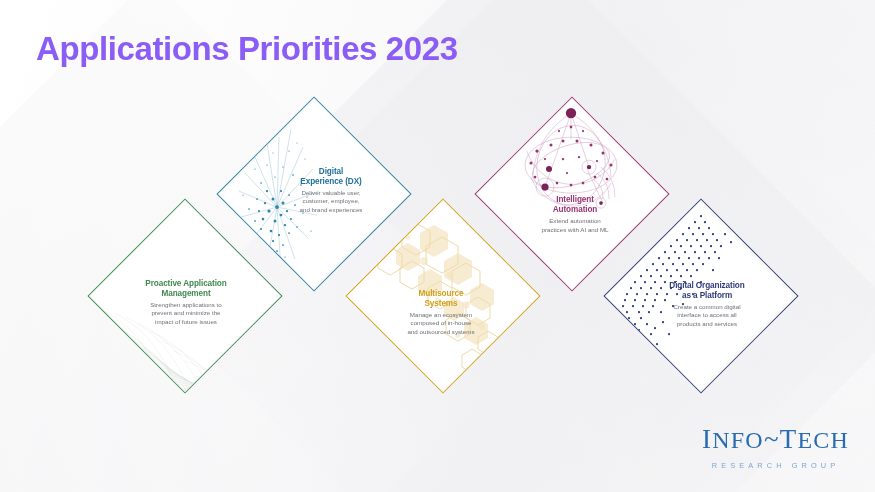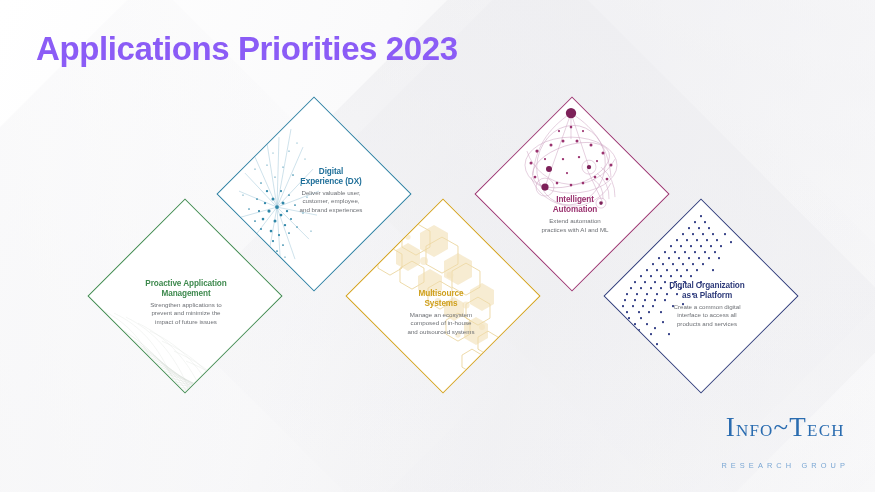--- a/index.html
+++ b/index.html
@@ -111,24 +111,24 @@
 
   
   #logo{
     position:absolute;right:26px;bottom:22px;text-align:center;
   }
   #logo-main{
     font-family:"Liberation Serif", serif;
     font-size:27px;color:#2a6cb0;letter-spacing:1.2px;
     line-height:1;white-space:nowrap;
   }
-  #logo-main .sm{font-size:17px;margin-top:12px;}
+  #logo-main .sm{font-size:24px;margin-top:12px;}
   #logo-sub{
     font-size:7.4px;color:#7ba7d4;letter-spacing:4.1px;
-    margin-top:20px;white-space:nowrap;
+    margin-top:8px;white-space:nowrap;
   }
 </style>
 </head>
 <body>
 
 <div id="slide">
 
   <div class="bg-layer bg-base"></div>
   <div class="bg-wedge wedge-a"></div>
   <div class="bg-wedge wedge-b"></div>

